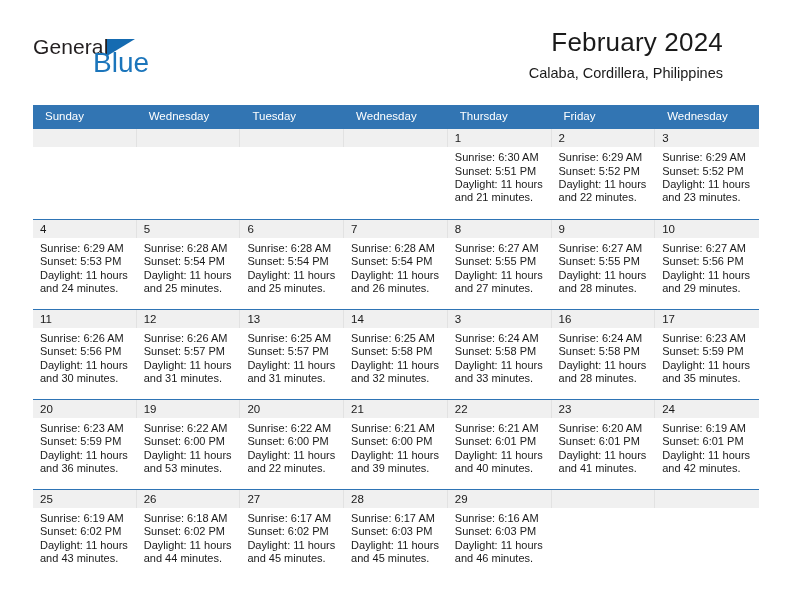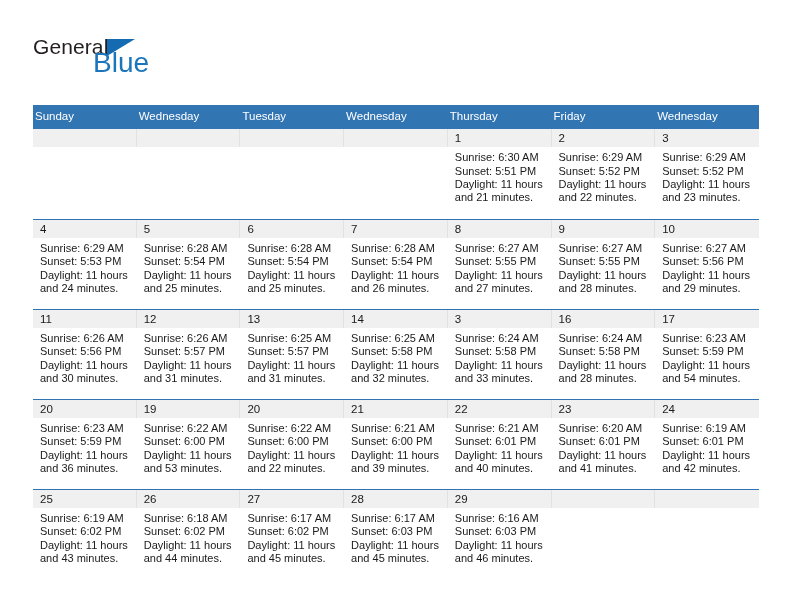--- a/index.html
+++ b/index.html
@@ -96,21 +96,21 @@
     width: 726px;
     border-collapse: collapse;
     table-layout: fixed;
   }
   .cal th {
     background: #3275b3;
     color: #ffffff;
     font-size: 11.5px;
     font-weight: normal;
     text-align: left;
-    padding: 5px 0 6px 2px;
+    padding: 5px 0 6px 12px;
     line-height: 1.15;
     border: 0;
     height: 20px;
     box-sizing: border-box;
   }
 
   .cal td {
     vertical-align: top;
     padding: 0;
     border: 0;
@@ -158,20 +158,22 @@
 
   <div class="top">
 
     <div class="brand">
       <span class="brand-general">General</span>
       <span class="brand-tri"></span>
       <span class="brand-blue">Blue</span>
     </div>
 
     <div class="titles">
+      <h1 class="cal-title">February 2024</h1>
+      <div class="cal-subtitle">Calaba, Cordillera, Philippines</div>
     </div>
 
   </div>
 
   <table class="cal">
     <thead>
       <tr id="hdr-row">
           <th>Sunday</th>
           <th>Wednesday</th>
           <th>Tuesday</th>
@@ -383,21 +385,21 @@
               </div>
             </div>
           </td>
           <td>
             <div class="cell">
               <div class="daynum">17</div>
               <div class="info">
                 <div>Sunrise: 6:23 AM</div>
                 <div>Sunset: 5:59 PM</div>
                 <div>Daylight: 11 hours</div>
-                <div>and 54 minutes.</div>
+                <div>and 35 minutes.</div>
               </div>
             </div>
           </td>
         </tr>
         <tr class="week">
           <td>
             <div class="cell">
               <div class="daynum">20</div>
               <div class="info">
                 <div>Sunrise: 6:23 AM</div>

